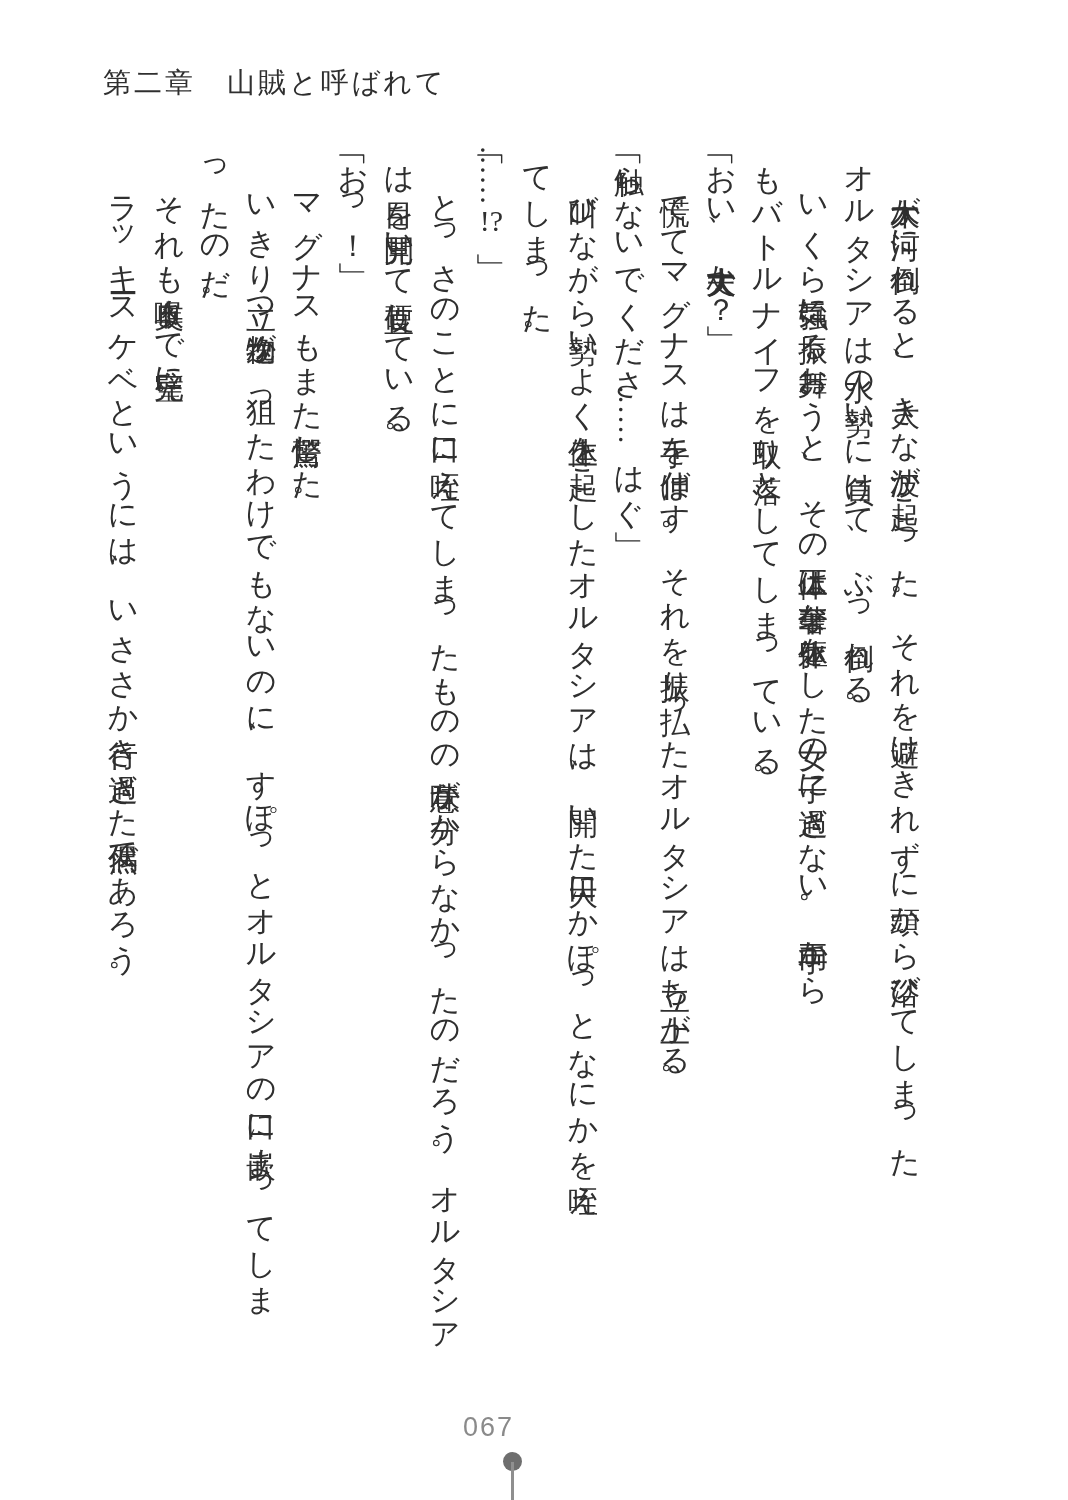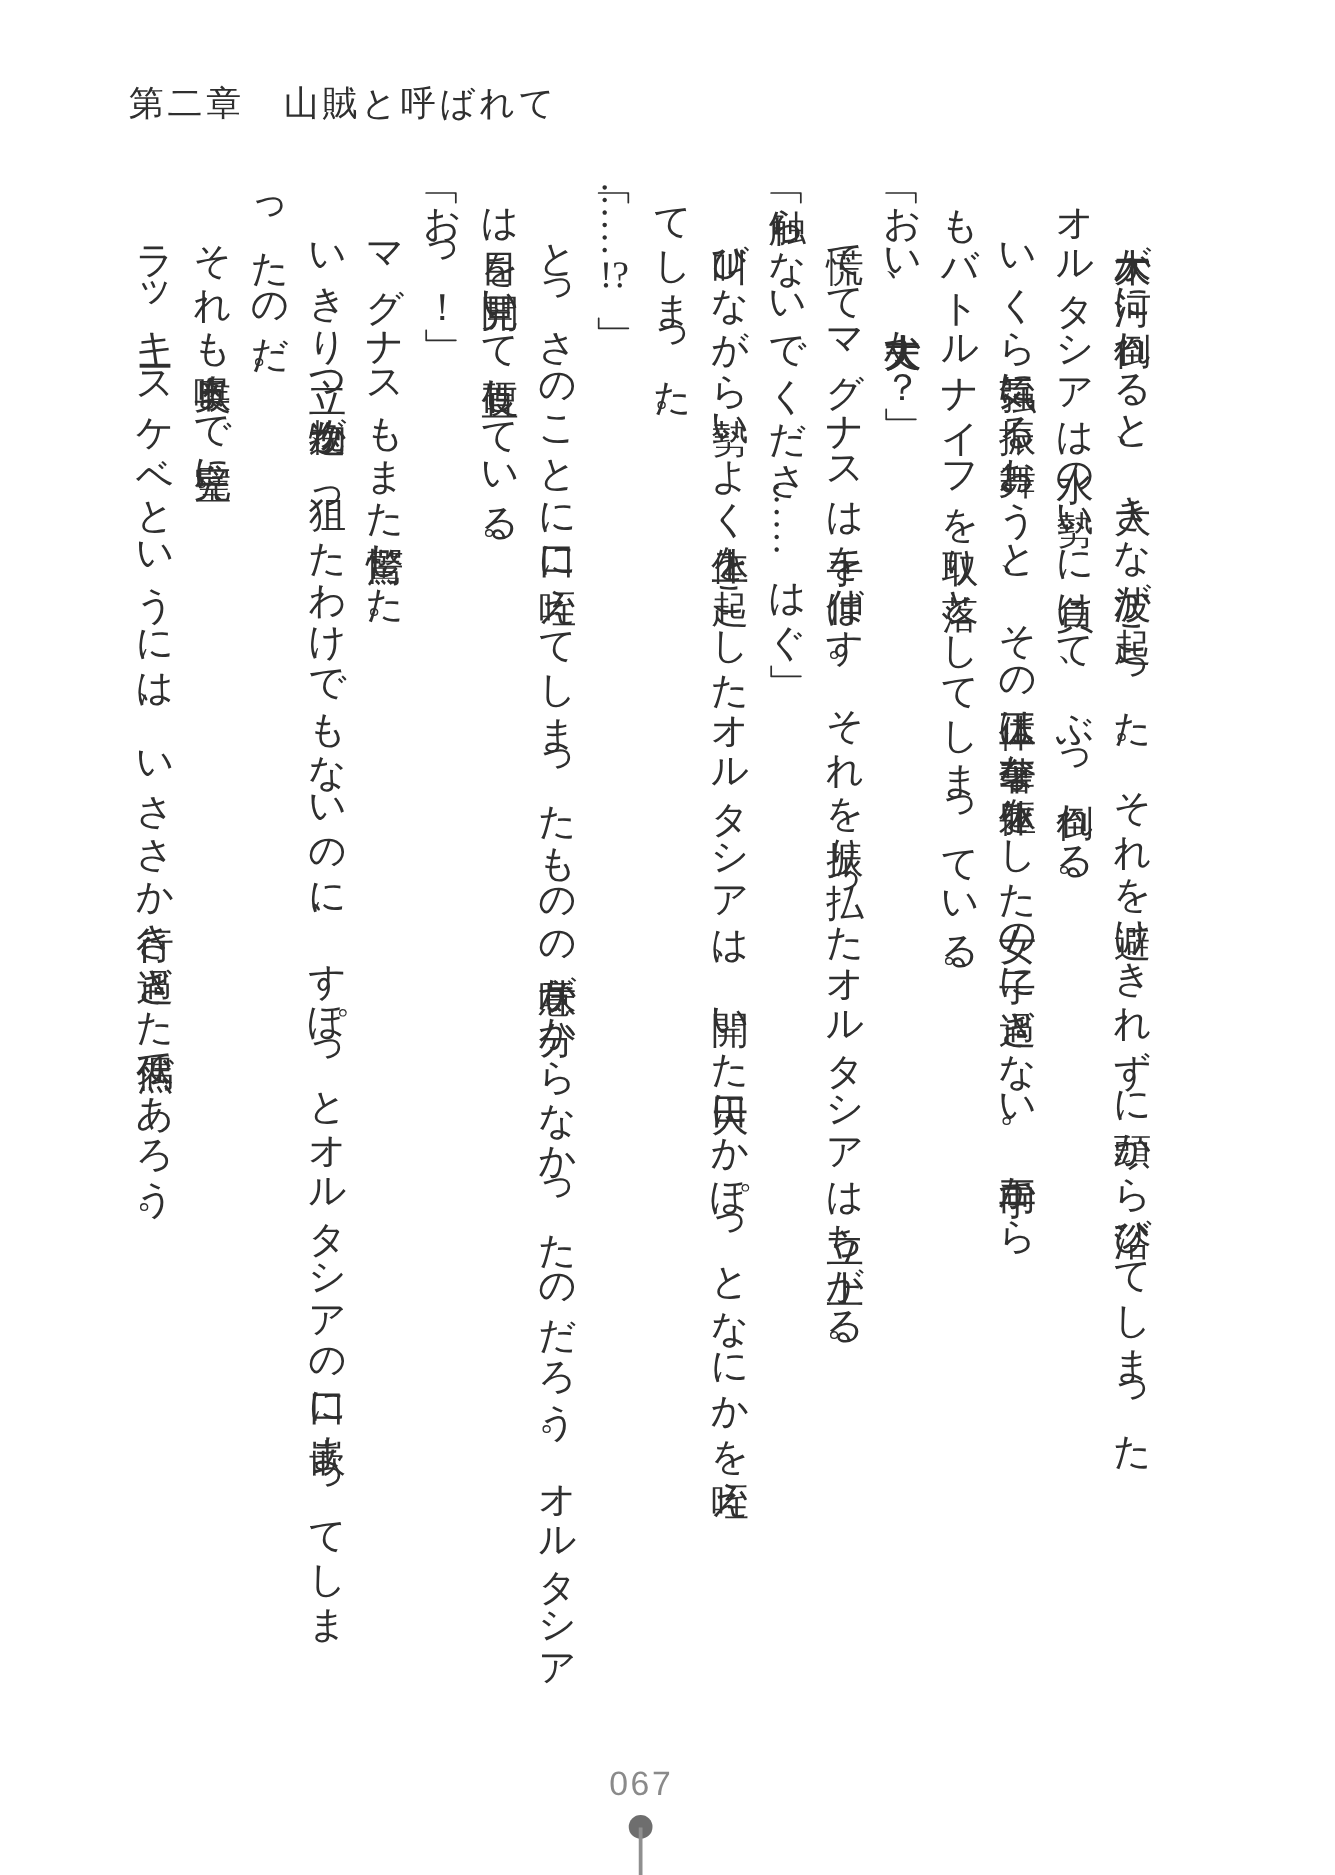--- a/index.html
+++ b/index.html
@@ -44,21 +44,21 @@
   }
   .tcy {
     text-combine-upright: all;
     -webkit-text-combine: horizontal;
   }
   .page-number {
     position: absolute;
     left: 463px;
     top: 1412px;
     width: 100px;
-    text-align: center;
+    text-align: left;
     font-size: 27px;
     letter-spacing: 2px;
     color: var(--pagenum, #8a8a8a);
     font-family: "Liberation Sans", "DejaVu Sans", sans-serif;
   }
   .footer-dot {
     position: absolute;
     left: 503px;
     top: 1452px;
     width: 19px;

